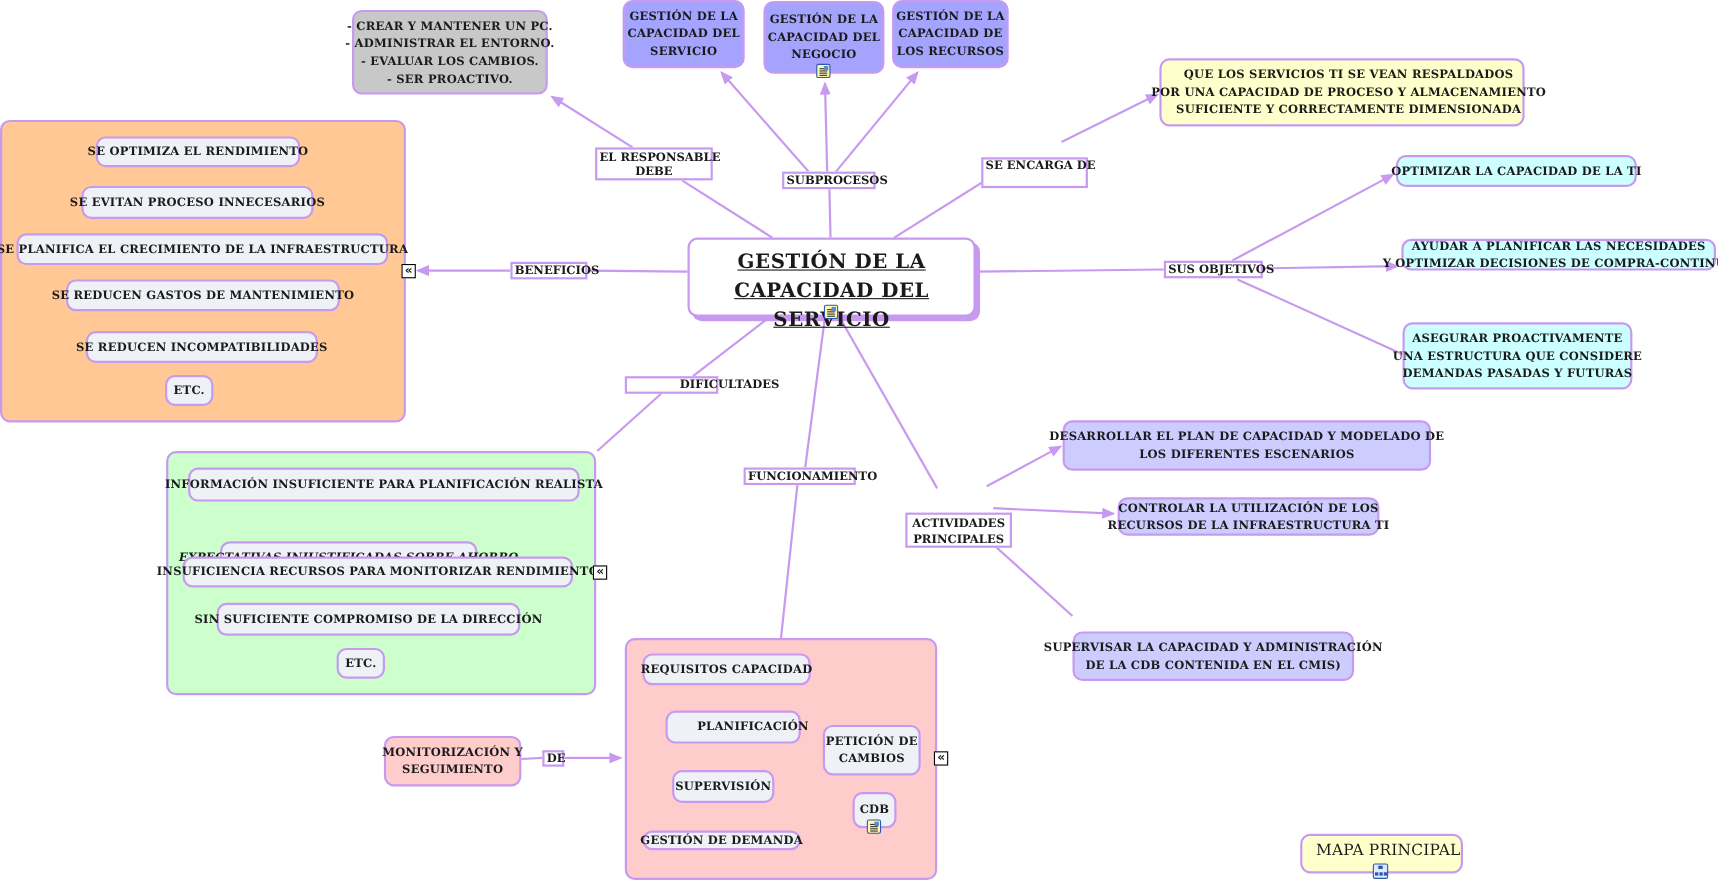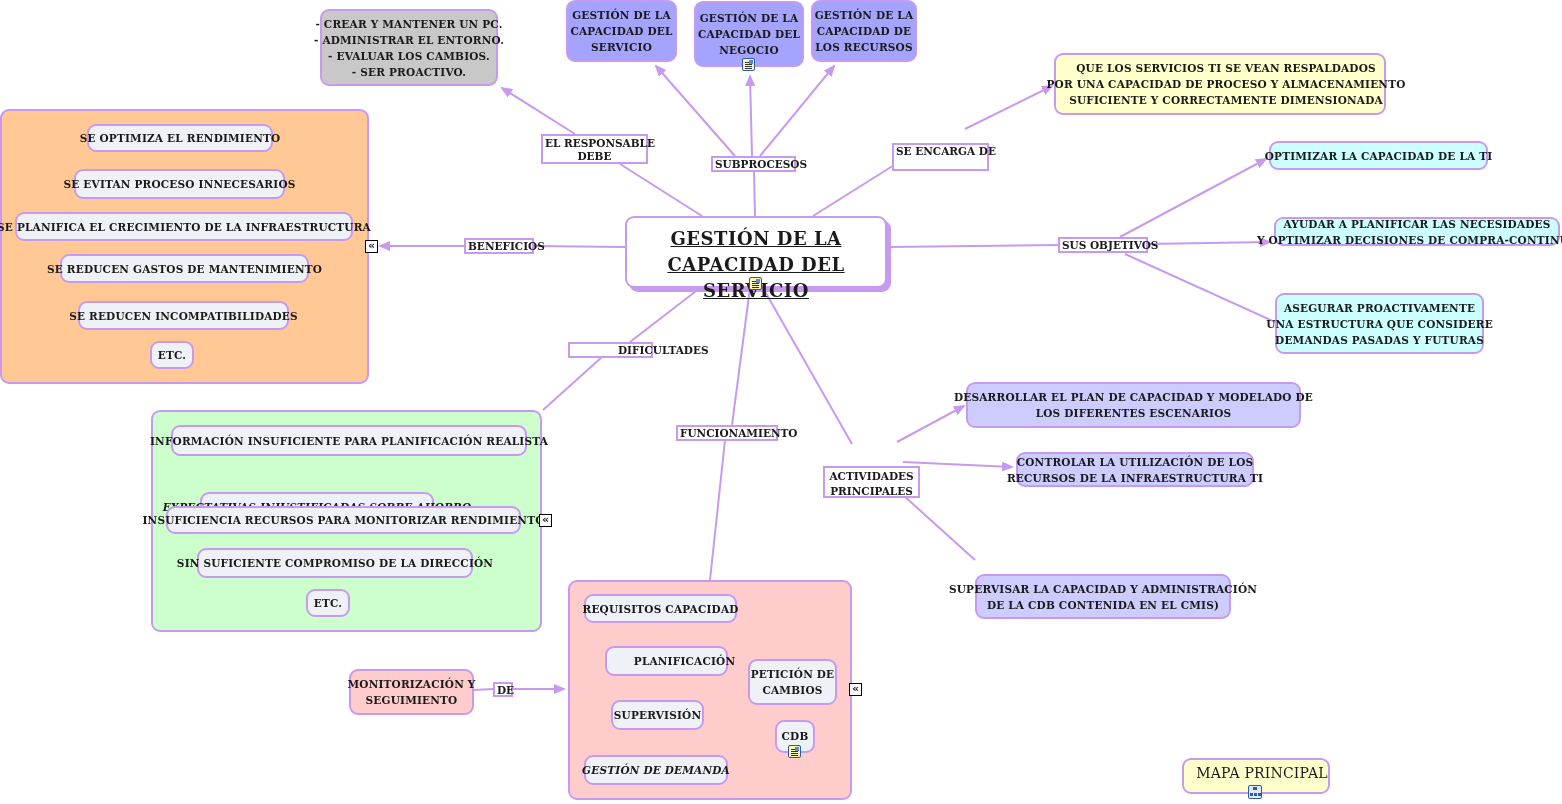--- a/index.html
+++ b/index.html
@@ -223,21 +223,21 @@
     <span class="ln">SUPERVISIÓN</span>
   </div>
 <div class="node chip" style="left:748px;top:659px;width:89px;height:46px;">
   <span class="ln">PETICIÓN DE</span>
   <span class="ln">CAMBIOS</span>
 </div>
 <div class="node chip" style="left:775px;top:720px;width:40px;height:33px;justify-content:flex-start;padding-top:6px;">
     <span class="ln">CDB</span>
   </div>
 <span class="note-icon" style="left:788px;top:745px;"></span>
-<div class="node chip" style="left:584px;top:755px;width:144px;height:30px;font-style:italic;">
+<div class="node chip" style="left:584px;top:755px;width:144px;height:18px;">
     <span class="ln">GESTIÓN DE DEMANDA</span>
   </div>
 <span class="collapse-icon" style="left:849px;top:683px;">«</span>
 
 <div class="node pink" style="left:349px;top:669px;width:125px;height:46px;">
   <span class="ln">MONITORIZACIÓN Y</span>
   <span class="ln">SEGUIMIENTO</span>
 </div>
 
 <div class="node yellow" style="left:1182px;top:758px;width:148px;height:36px;font-size:14px;font-weight:normal;padding-bottom:6px;">

